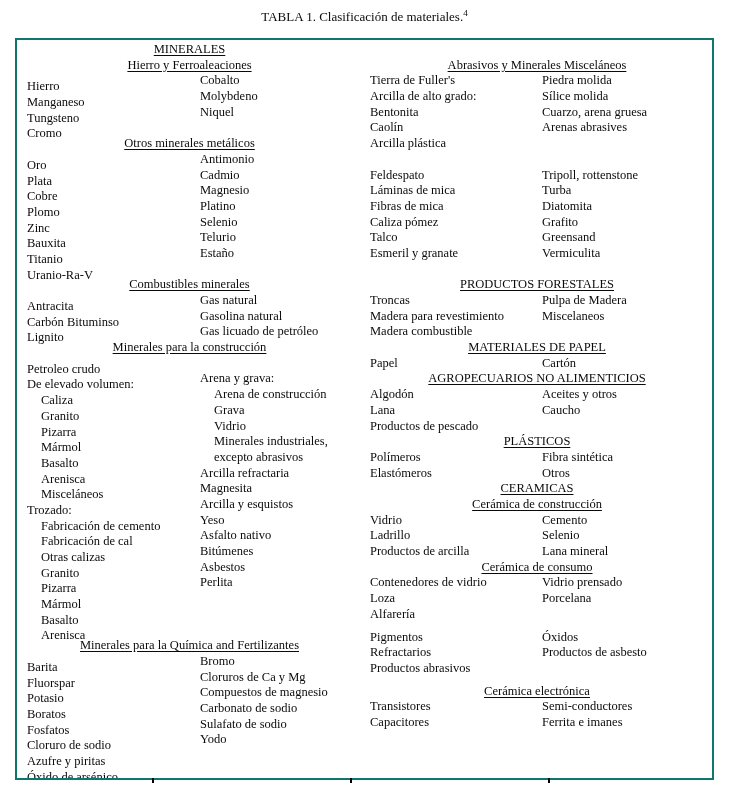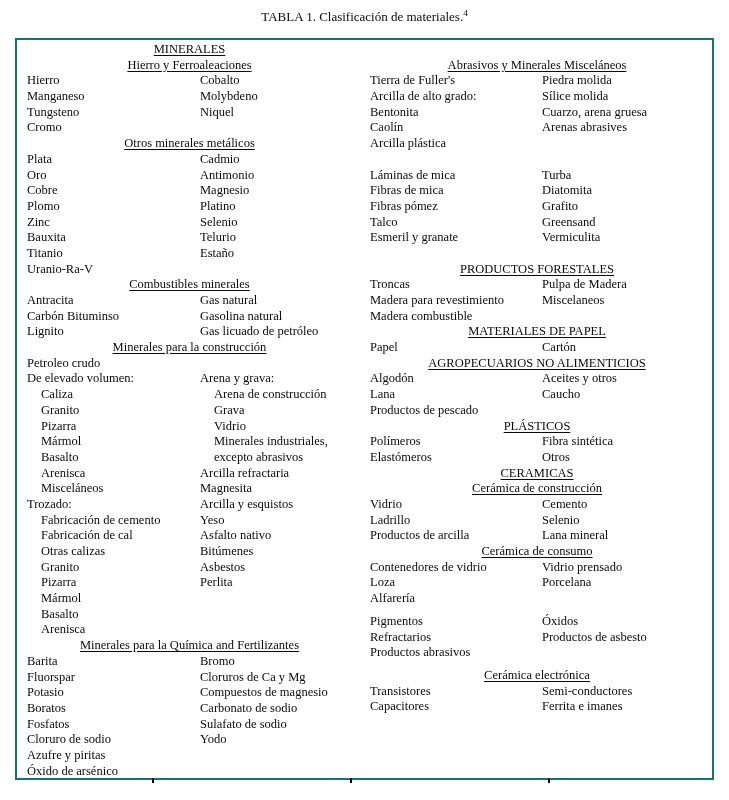--- a/index.html
+++ b/index.html
@@ -36,21 +36,21 @@
     font-size: 12.5px;
     white-space: nowrap;
     position: relative;
   }
   .header {
     text-align: center;
     text-decoration: underline;
     text-underline-offset: 2px;
   }
   .row .cell { position: absolute; top: 0; }
-  .col-left  .c1 { left: 8px; }
+  .col-left  .c1 { left: 8px; margin-top: 6px; }
   .col-left  .c1.ind { left: 22px; }
   .col-left  .c2 { left: 181px; }
   .col-left  .c2.ind { left: 195px; }
   .col-right .c1 { left: 8px; }
   .col-right .c2 { left: 180px; }
   .blank { width: 100%; }
   .tick {
     position: absolute;
     width: 2px; height: 5px;
     background: #000;
@@ -81,26 +81,26 @@
       </div>
       <div class="line row">
         <span class="cell c1">Tungsteno</span>
         <span class="cell c2">Niquel</span>
       </div>
       <div class="line row">
         <span class="cell c1">Cromo</span>
       </div>
       <div class="line header">Otros minerales metálicos</div>
       <div class="line row">
+        <span class="cell c1">Oro</span>
+        <span class="cell c2">Antimonio</span>
+      </div>
+      <div class="line row">
         <span class="cell c1">Plata</span>
         <span class="cell c2">Cadmio</span>
-      </div>
-      <div class="line row">
-        <span class="cell c1">Oro</span>
-        <span class="cell c2">Antimonio</span>
       </div>
       <div class="line row">
         <span class="cell c1">Cobre</span>
         <span class="cell c2">Magnesio</span>
       </div>
       <div class="line row">
         <span class="cell c1">Plomo</span>
         <span class="cell c2">Platino</span>
       </div>
       <div class="line row">
@@ -249,29 +249,33 @@
       </div>
       <div class="line row">
         <span class="cell c1">Caolín</span>
         <span class="cell c2">Arenas abrasives</span>
       </div>
       <div class="line row">
         <span class="cell c1">Arcilla plástica</span>
       </div>
       <div class="blank" style="height: 15.7px;"></div>
       <div class="line row">
+        <span class="cell c1">Feldespato</span>
+        <span class="cell c2">Tripoll, rottenstone</span>
+      </div>
+      <div class="line row">
         <span class="cell c1">Láminas de mica</span>
         <span class="cell c2">Turba</span>
       </div>
       <div class="line row">
         <span class="cell c1">Fibras de mica</span>
         <span class="cell c2">Diatomita</span>
       </div>
       <div class="line row">
-        <span class="cell c1">Fibras pómez</span>
+        <span class="cell c1">Caliza pómez</span>
         <span class="cell c2">Grafito</span>
       </div>
       <div class="line row">
         <span class="cell c1">Talco</span>
         <span class="cell c2">Greensand</span>
       </div>
       <div class="line row">
         <span class="cell c1">Esmeril y granate</span>
         <span class="cell c2">Vermiculita</span>
       </div>

